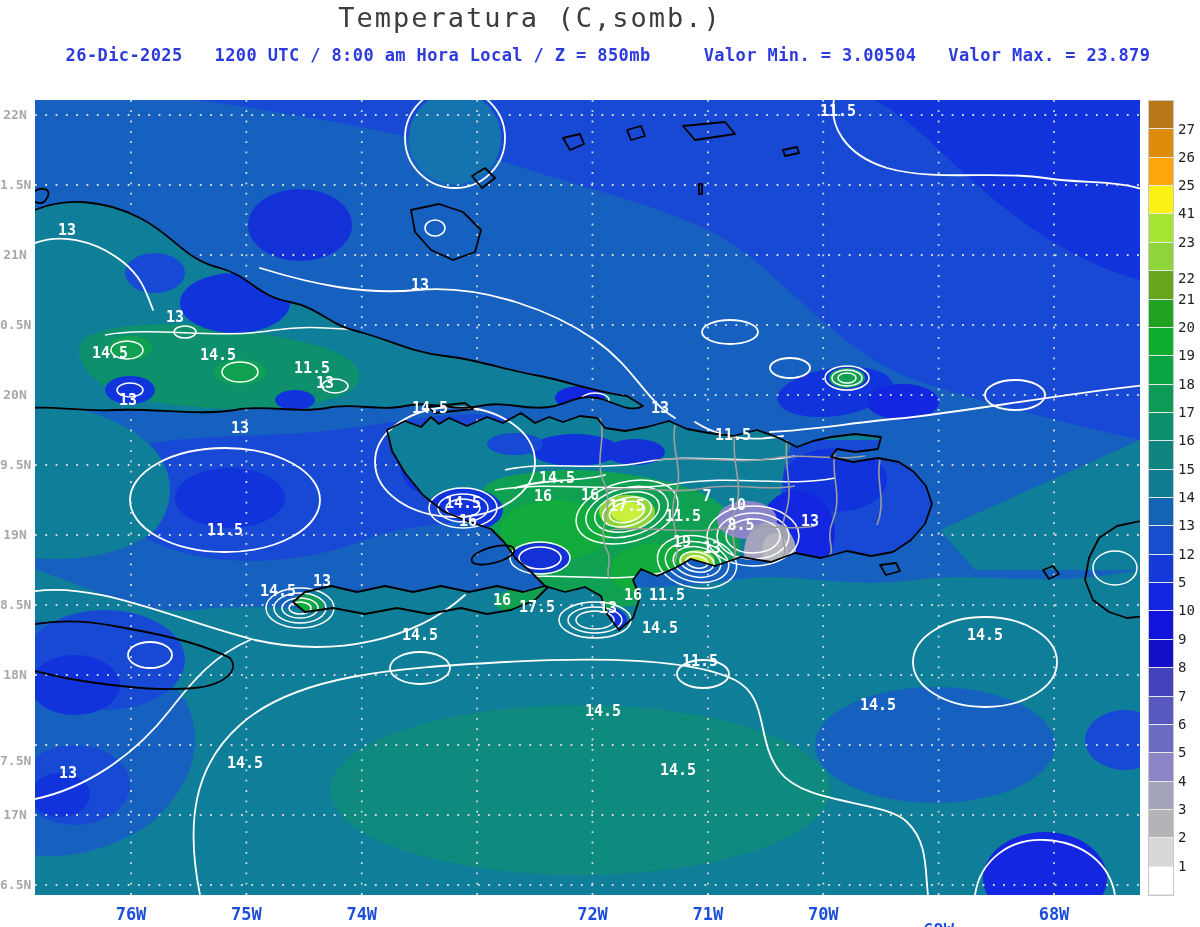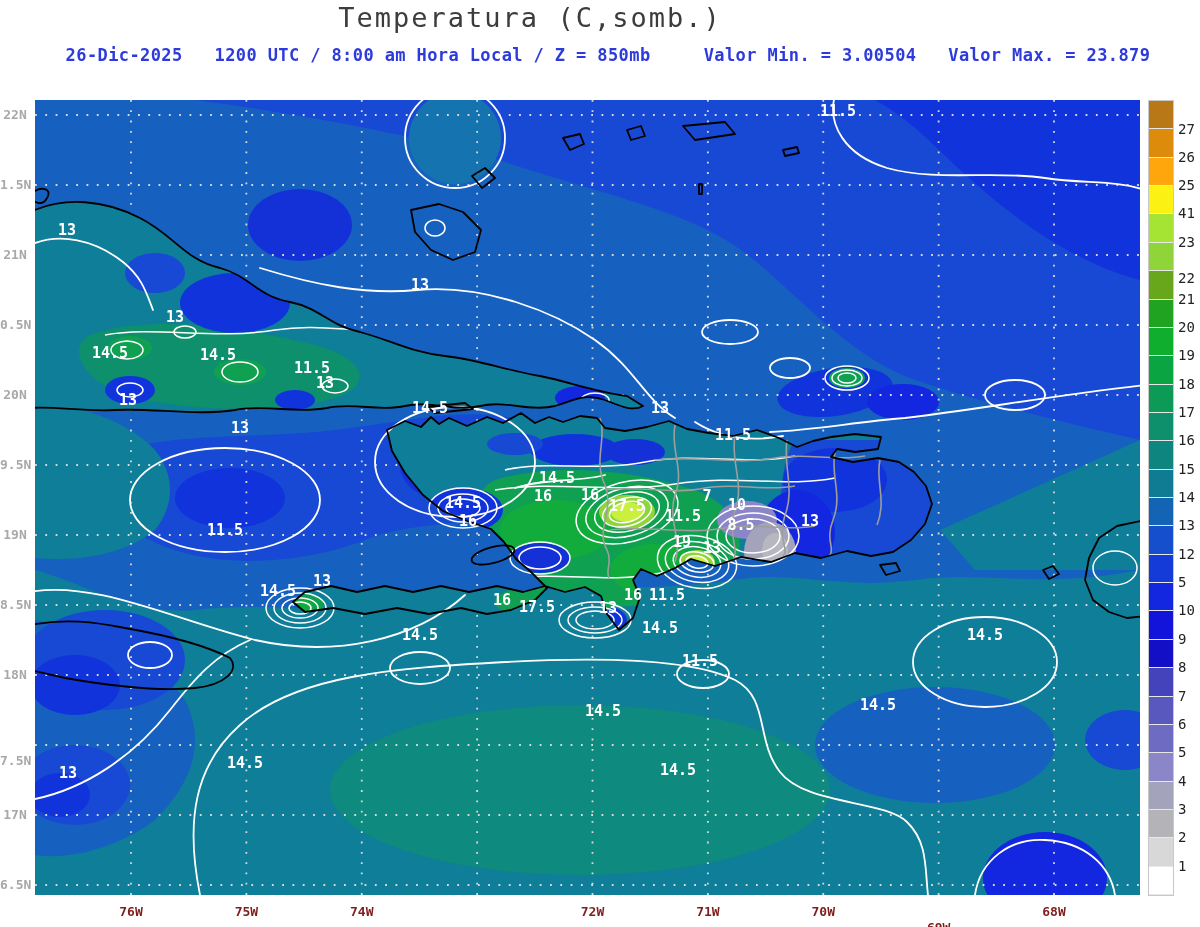--- a/index.html
+++ b/index.html
@@ -8,22 +8,22 @@
   .title{position:absolute;top:2px;left:0;width:1060px;text-align:center;
          font-size:27px;letter-spacing:2px;color:#3c3c3c;white-space:pre;}
   .sub1{position:absolute;top:45px;left:8px;width:1200px;text-align:center;
         font-size:17px;letter-spacing:.4px;font-weight:bold;color:#2e3bdc;white-space:pre;}
   .sub2{position:absolute;top:67px;left:0;width:1200px;text-align:center;
         font-size:15.5px;font-weight:bold;color:#19a0f5;white-space:pre;}
   #map-wrap{position:absolute;left:35px;top:100px;width:1105px;height:730px;}
   #map-svg{display:block;width:1105px;height:795px;}
   .lat-label{position:absolute;left:0;width:30px;text-align:center;font-size:13px;
              font-weight:bold;color:#a8a8a8;}
-  .lon-label{position:absolute;top:904px;width:40px;text-align:center;font-size:13px;
-             font-weight:bold;color:#7f1d1d;}
+  .lon-label{position:absolute;top:904px;width:40px;text-align:center;font-size:17px;
+             font-weight:bold;color:#1d4ed8;}
   #colorbar{position:absolute;left:1148px;top:100px;width:24px;height:794px;
             display:flex;flex-direction:column;border:1px solid #c8c8c8;background:#fff;}
   #colorbar .cb{flex:1;border-bottom:1px solid #e8e8e8;}
   .cb-label{position:absolute;left:1178px;font-size:14px;color:#222;}
   #credit-box{position:absolute;left:912px;top:874px;height:18px;background:#fff;
               border:1px solid #aaa;padding:2px 7px 3px 7px;font-size:14.5px;font-weight:bold;
               display:flex;align-items:center;box-shadow:0 0 0 1px #eee;}
   #credit-box .sis{color:#2846e0;}
   #credit-box .pi{color:#2846e0;font-size:16px;margin-right:4px;}
   #credit-box .rest{color:#2a2a2a;}

